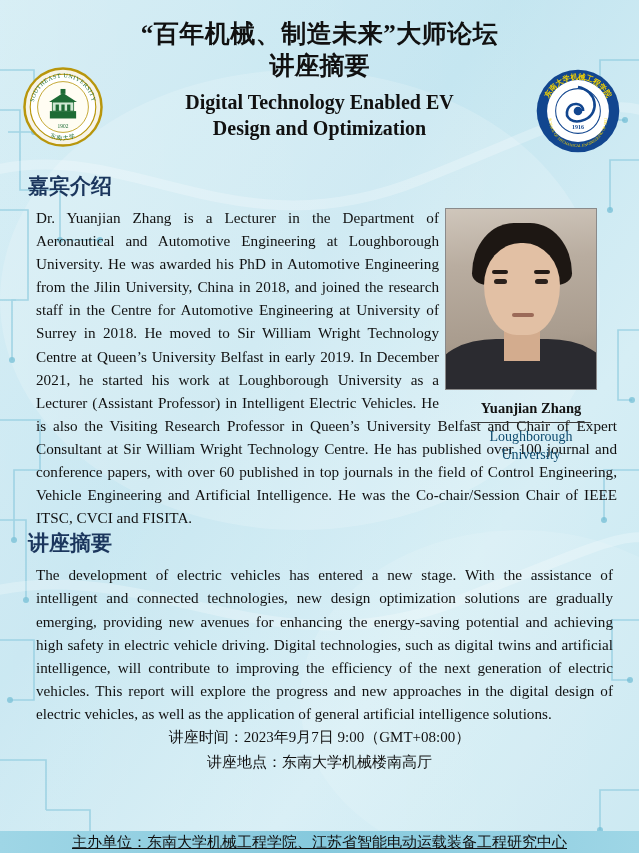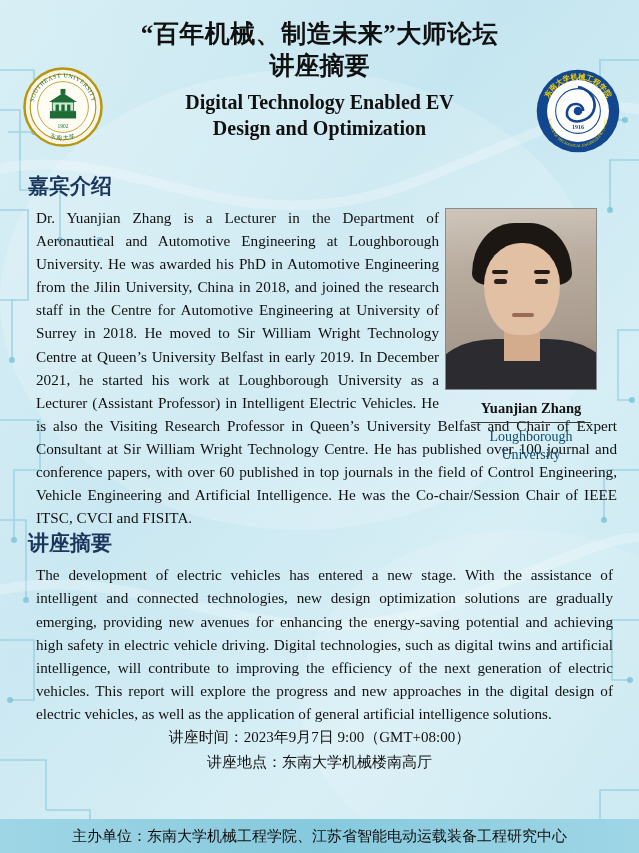--- a/index.html
+++ b/index.html
@@ -184,27 +184,28 @@
     text-align: center;
     font-size: 15px;
     color: #111;
     line-height: 1.65;
   }
   .info .line { white-space: nowrap; }
 
   .footer-band {
     position: absolute;
     left: 0; right: 0; bottom: 0;
-    height: 34px;
+    height: 22px;
     background: linear-gradient(90deg,#9fd6e6 0%, #86c9dd 50%, #9ed6e6 100%);
     display: flex;
     align-items: center;
     justify-content: center;
     font-size: 15px;
     color: #111;
+    text-decoration: underline;
   }
 </style>
 </head>
 <body>
 
 <div class="bg-deco">
   <svg viewBox="0 0 639 853" preserveAspectRatio="none" aria-hidden="true">
     <defs>
       <linearGradient id="bgg" x1="0" y1="0" x2="1" y2="1">
         <stop offset="0%" stop-color="#d2ecf4"></stop>

